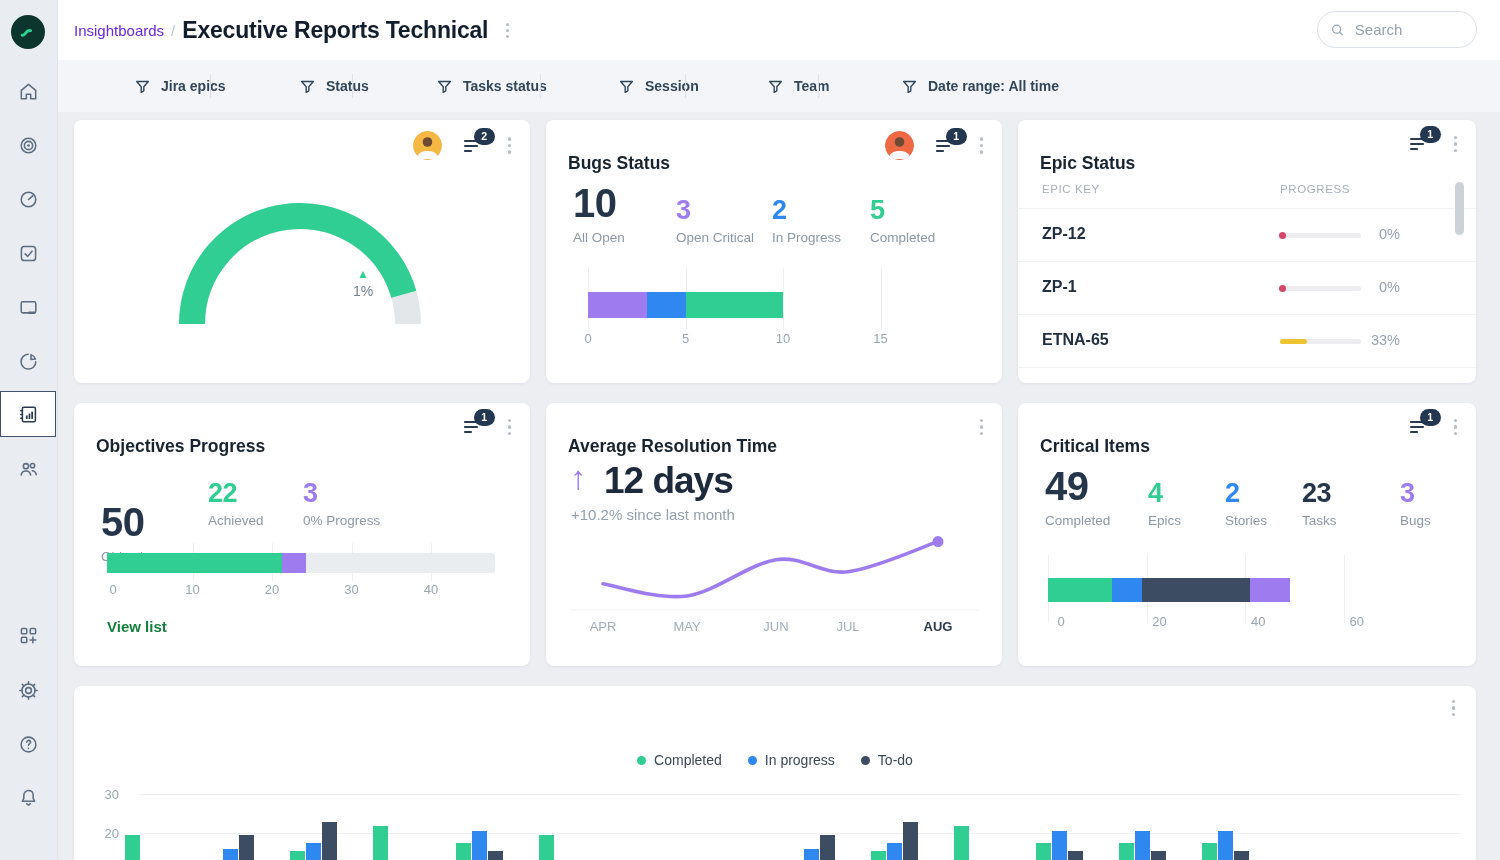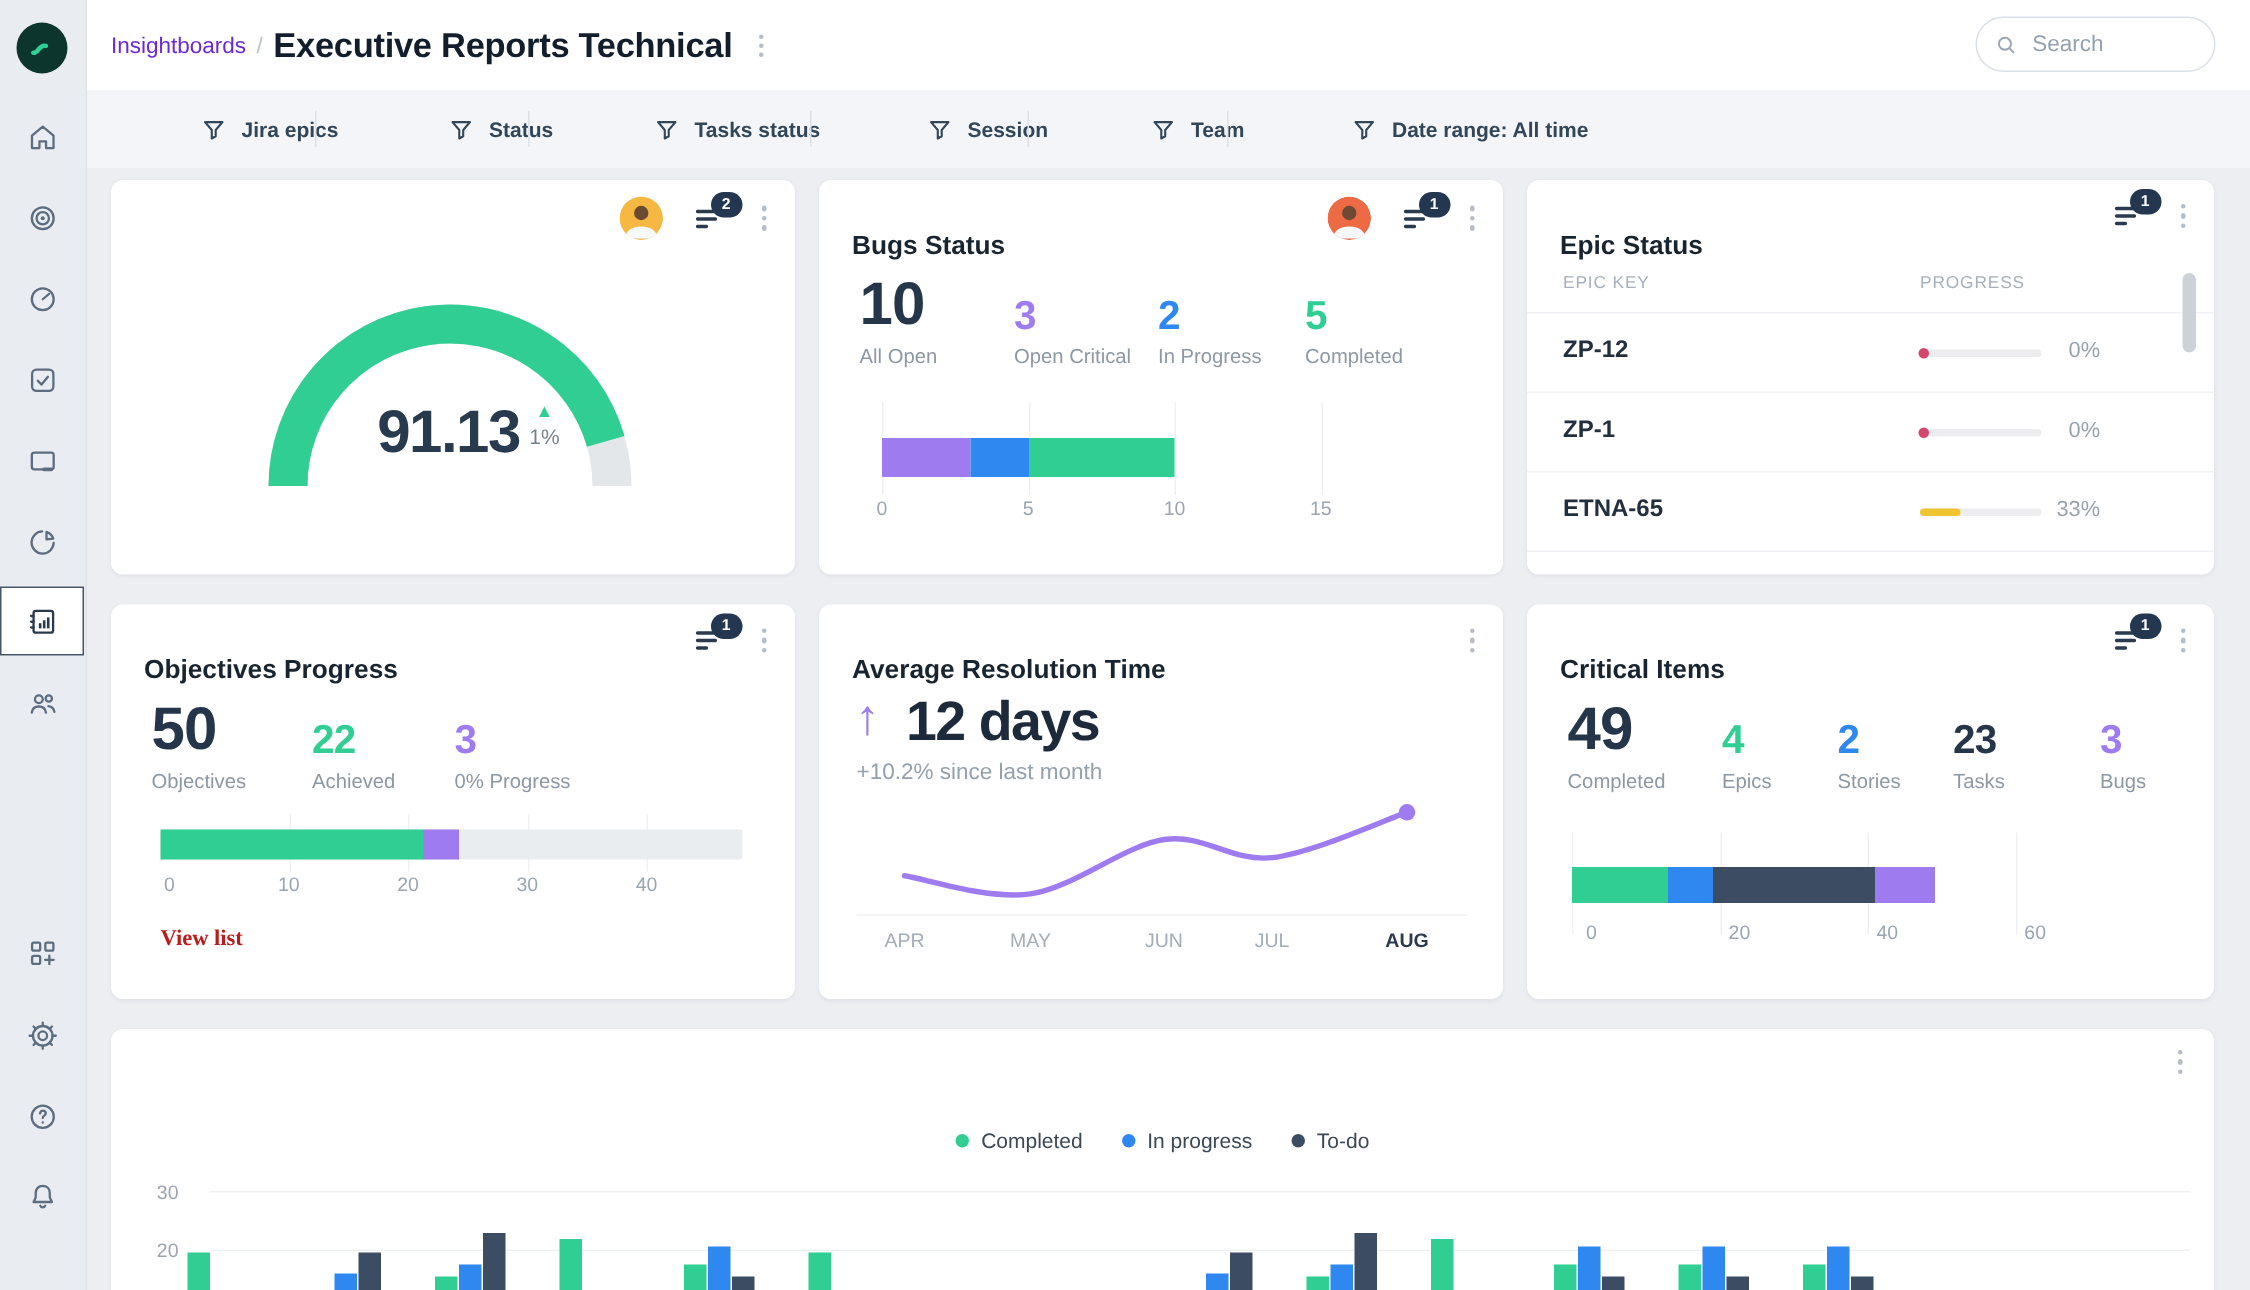--- a/index.html
+++ b/index.html
@@ -47,22 +47,22 @@
   .badge{position:absolute;top:-7px;right:-10px;min-width:17px;height:17px;border-radius:9px;background:#243750;
          color:#fff;font-size:10.5px;font-weight:700;line-height:17px;text-align:center;padding:0 2px;}
   .stat{position:absolute;top:60px;}
   .num{font-weight:700;font-size:27px;display:flex;align-items:flex-end;height:46px;letter-spacing:-.5px;}
   .num.big{font-size:40px;}
   .lbl{margin-top:4px;font-size:13.5px;color:#8d98a5;}
   .tick{position:absolute;transform:translateX(-50%);font-size:13px;color:#9aa5b1;}
   .gline{position:absolute;width:1px;background:#eef1f4;}
   .glineH{position:absolute;height:1px;background:#eef1f4;}
   .seg{position:absolute;}
-  .link{position:absolute;left:33px;top:215px;font-size:15px;font-weight:700;color:#b91c1c;
-        background:none;border:none;cursor:pointer;padding:0;font-family:Liberation Serif, serif;}
+  .link{position:absolute;left:33px;top:215px;font-size:15px;font-weight:700;color:#15803d;
+        background:none;border:none;cursor:pointer;padding:0;font-family:Liberation Sans, sans-serif;}
   
   .ehead{position:absolute;top:63px;font-size:11.5px;letter-spacing:.6px;color:#a6b0ba;text-align:center;}
   .erows{position:absolute;left:0;right:0;top:88px;border-top:1px solid #f0f2f5;}
   .erow{position:relative;height:52px;border-bottom:1px solid #f0f2f5;cursor:pointer;}
   .ekey{position:absolute;left:24px;top:16px;font-size:16px;font-weight:700;color:#222f3f;}
   .etrack{position:absolute;left:262px;top:24px;width:81px;height:5px;border-radius:3px;background:#ededef;}
   .efill{position:absolute;left:0;top:0;height:5px;border-radius:3px;}
   .edot{position:absolute;left:-1px;top:-1px;width:7px;height:7px;border-radius:50%;}
   .epct{position:absolute;left:330px;top:17px;width:52px;text-align:right;font-size:14.5px;color:#98a2ad;}
   .escroll{position:absolute;left:437px;top:62px;width:9px;height:53px;border-radius:4.5px;background:#ccd2d8;cursor:pointer;}
@@ -253,21 +253,20 @@
     <button class="dots">
         <i></i>
         <i></i>
         <i></i>
       </button>
   </div>
   <svg id="gauge" width="456" height="263" style="position:absolute;left:0;top:0">
       <path d="M118 204 A108 108 0 0 1 334 204" stroke="#e4e7ea" stroke-width="26" fill="none"></path>
       <path d="M118 204 A108 108 0 0 1 329.83391006344885 174.2927766202289" stroke="#30ce92" stroke-width="26" fill="none"></path>
     </svg>
-  <div class="gvalue">91.13</div>
   <div class="gdelta">
     <div class="tri">▲</div>
     <div class="pc">1%</div>
   </div>
 </section>
 
 <section class="card" id="card-bugs" style="left:546px;top:120px;width:456px;height:263px">
   <h2 class="ctitle">Bugs Status</h2>
   <div class="actions">
     <button class="avatar" id="av-bugs"><svg width="29" height="29" viewBox="0 0 29 29">
@@ -370,21 +369,21 @@
         </svg>
       <span class="badge">1</span></button>
     <button class="dots">
         <i></i>
         <i></i>
         <i></i>
       </button>
   </div>
   <div id="stats-objectives">
       <div class="stat" style="left: 27px;">
-        <div class="num big" style="color: rgb(38, 54, 74);">50</div>
+        <div class="num big" style="color: rgb(38, 54, 74); margin-top: 36px;">50</div>
         <div class="lbl">Objectives</div>
       </div>
       <div class="stat" style="left: 134px;">
         <div class="num" style="color: rgb(48, 206, 146);">22</div>
         <div class="lbl">Achieved</div>
       </div>
       <div class="stat" style="left: 229px;">
         <div class="num" style="color: rgb(158, 124, 240);">3</div>
         <div class="lbl">0% Progress</div>
       </div>

